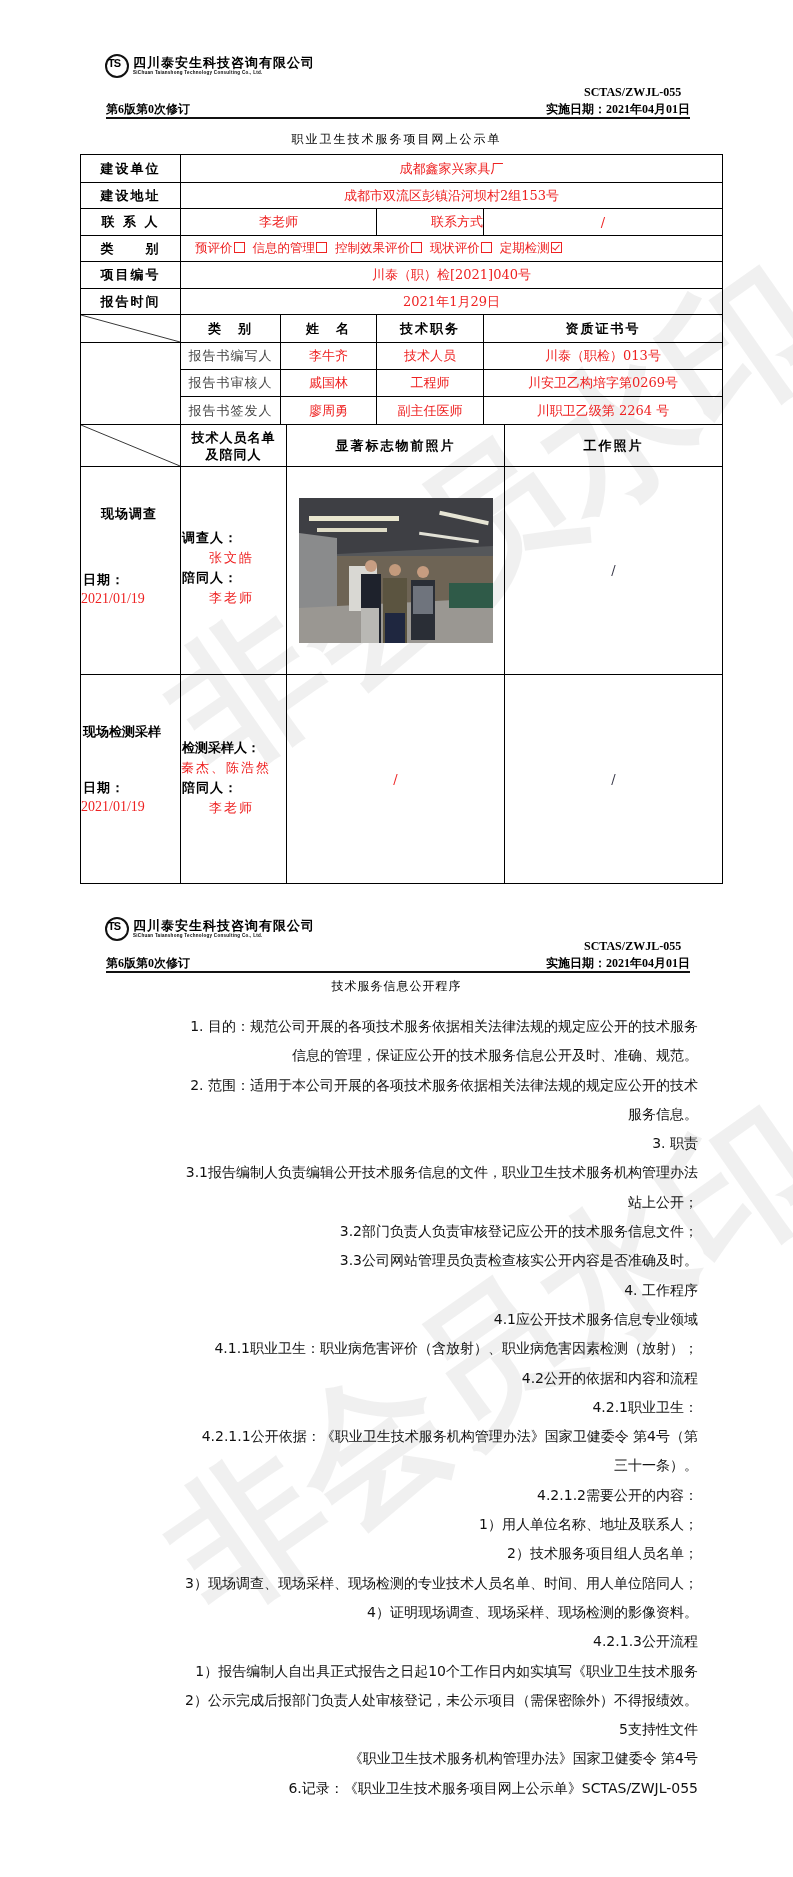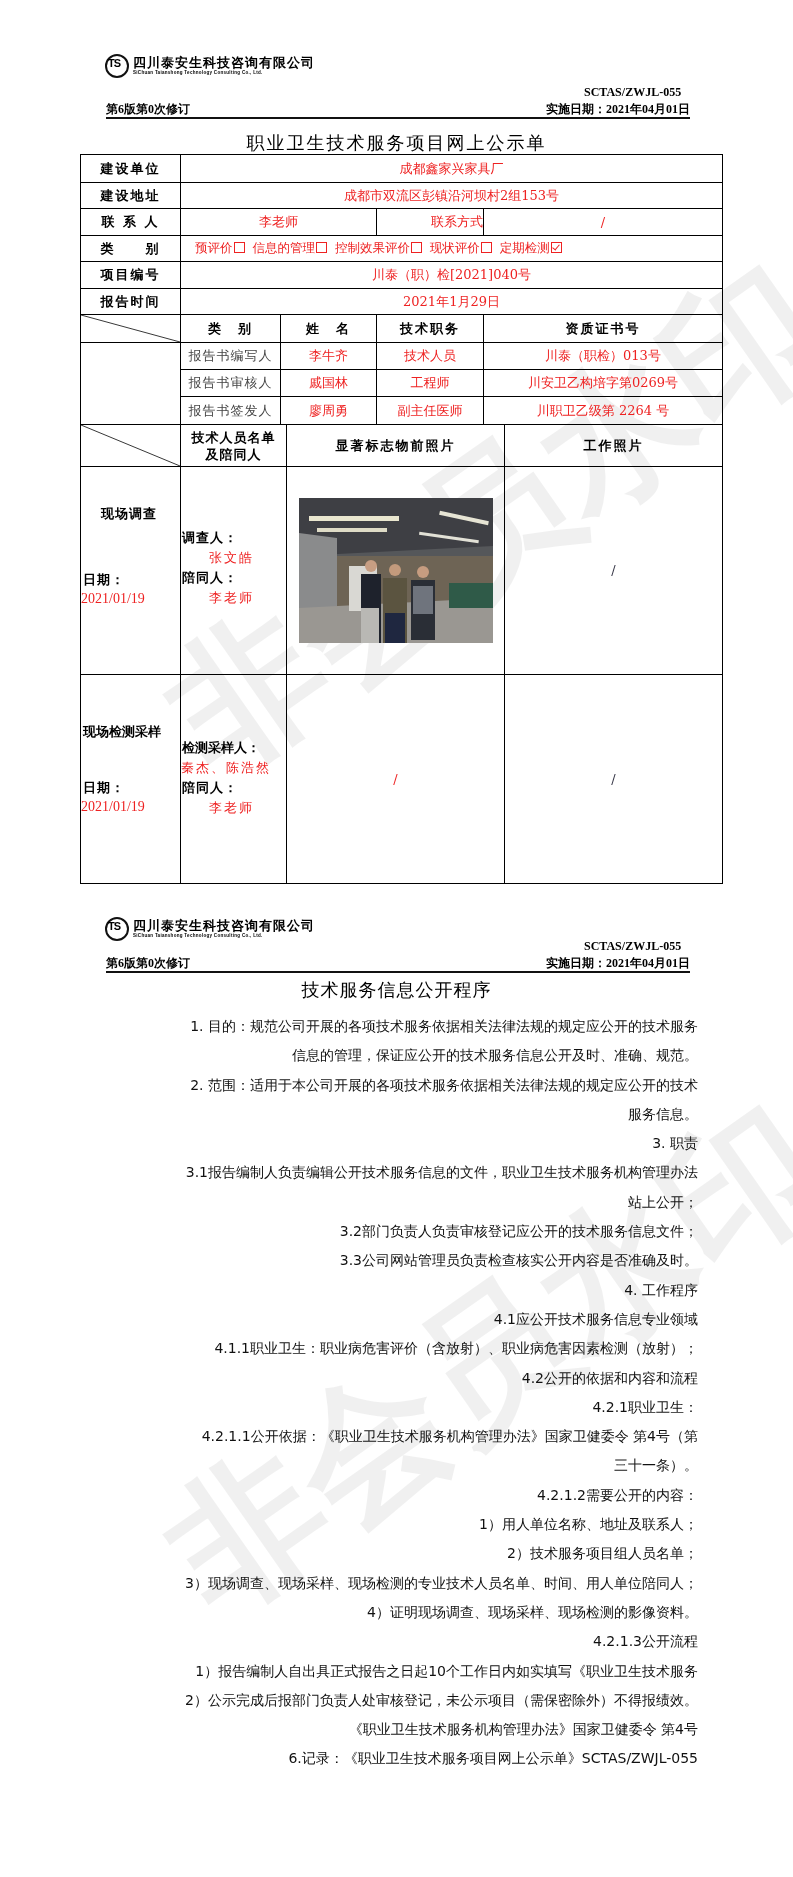--- a/index.html
+++ b/index.html
@@ -7,21 +7,21 @@
          font-family: "DejaVu Serif", "Liberation Serif", serif; color: #000; }
   .abs { position: absolute; }
   .logo { position: absolute; display: flex; align-items: center; }
   .logo-mark { width: 24px; height: 24px; border-radius: 50%; border: 2.5px solid #111; position: relative; box-sizing: border-box; }
   .logo-mark .ts { position: absolute; left: 1px; top: 1px; font: bold 11px "Liberation Sans", sans-serif; letter-spacing: -1px; }
   .logo-text { margin-left: 4px; }
   .logo-cn { font: bold 13px "DejaVu Sans", sans-serif; letter-spacing: 1px; line-height: 14px; }
   .logo-en { font: bold 4.5px "Liberation Sans", sans-serif; letter-spacing: 0.3px; line-height: 6px; }
   .hdr-small { position: absolute; font-size: 12px; font-weight: bold; font-family: "Liberation Serif", "DejaVu Serif", serif; }
   .hdr-line { position: absolute; height: 1.5px; background: #111; }
-  .doc-title { position: absolute; left: 0; width: 793px; text-align: center; font-size: 18px; letter-spacing: 2px; }
+  .doc-title { position: absolute; left: 0; width: 793px; text-align: center; font-size: 12px; letter-spacing: 2px; }
 
   table.form { position: absolute; left: 80px; top: 154px; width: 642px; border-collapse: collapse; table-layout: fixed;
                font-size: 13px; }
   table.form td { border: 1.3px solid #000; padding: 0; text-align: center; vertical-align: middle; overflow: hidden; white-space: nowrap; }
   .lbl { font-weight: bold; font-family: "DejaVu Serif", serif; letter-spacing: 2px; }
   .red { color: #ee2222; }
   .gray { color: #444; }
   .diag { position: relative; }
   .diag svg { position: absolute; left: 0; top: 0; width: 100%; height: 100%; }
   .cell-left { text-align: left !important; vertical-align: middle; }
@@ -246,15 +246,16 @@
   <p>4.2.1.1公开依据：《职业卫生技术服务机构管理办法》国家卫健委令 第4号（第</p>
   <p>三十一条）。</p>
   <p>4.2.1.2需要公开的内容：</p>
   <p>1）用人单位名称、地址及联系人；</p>
   <p>2）技术服务项目组人员名单；</p>
   <p>3）现场调查、现场采样、现场检测的专业技术人员名单、时间、用人单位陪同人；</p>
   <p>4）证明现场调查、现场采样、现场检测的影像资料。</p>
   <p>4.2.1.3公开流程</p>
   <p>1）报告编制人自出具正式报告之日起10个工作日内如实填写《职业卫生技术服务</p>
   <p>2）公示完成后报部门负责人处审核登记，未公示项目（需保密除外）不得报绩效。</p>
+  <p>5支持性文件</p>
   <p>《职业卫生技术服务机构管理办法》国家卫健委令 第4号</p>
   <p>6.记录：《职业卫生技术服务项目网上公示单》SCTAS/ZWJL-055</p>
 </div>
 
 </body></html>

